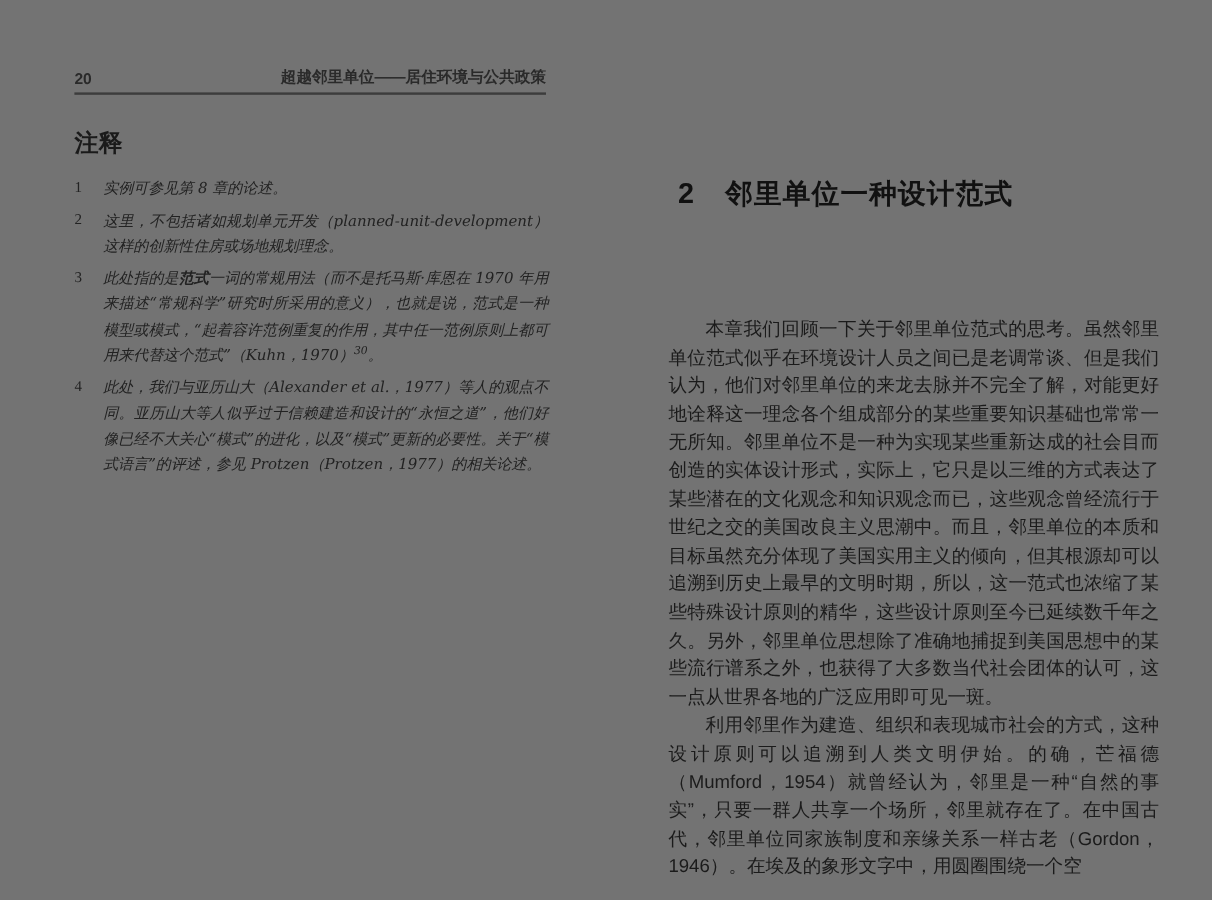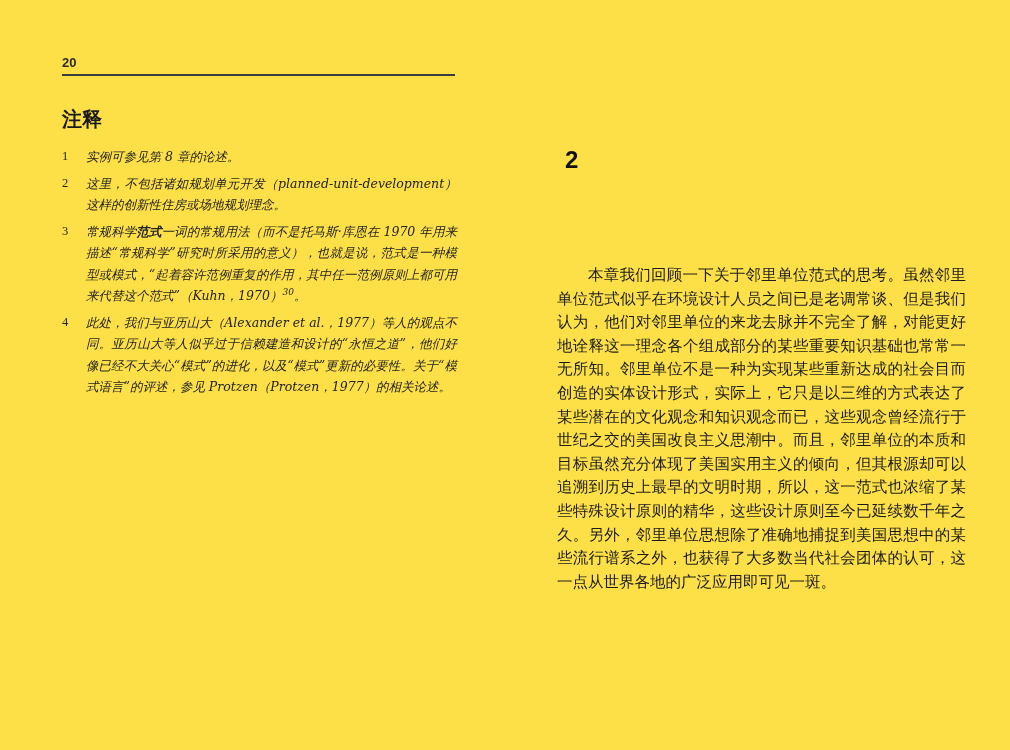--- a/index.html
+++ b/index.html
@@ -7,21 +7,21 @@
     padding: 0;
     width: 1010px;
     height: 750px;
     background: #ffffff;
     overflow: hidden;
   }
   .spread {
     position: relative;
     width: 1010px;
     height: 750px;
-    background: #fde047;
+    background: #737373;
     color: #1e1e1e;
   }
 
   
   .left-header {
     position: absolute;
     top: 55px;
     left: 62px;
     width: 393px;
     display: flex;
@@ -118,52 +118,55 @@
   }
 </style>
 </head>
 <body>
 
 <div class="spread">
 
   <div>
     <div class="left-header">
       <span>20</span>
+      <span>超越邻里单位——居住环境与公共政策</span>
     </div>
 
     <h2 class="notes-title">注释</h2>
 
     <div class="notes-list">
 
       <div class="note">
         <span class="note-num">1</span>
         <span class="note-text">实例可参见第 8 章的论述。</span>
       </div>
 
       <div class="note">
         <span class="note-num">2</span>
         <span class="note-text">这里，不包括诸如规划单元开发（planned-unit-development）这样的创新性住房或场地规划理念。</span>
       </div>
 
       <div class="note">
         <span class="note-num">3</span>
-        <span class="note-text"><span>常规科学</span><span class="note-term">范式</span><span>一词的常规用法（而不是托马斯·库恩在 1970 年用来描述“常规科学”研究时所采用的意义），也就是说，范式是一种模型或模式，“起着容许范例重复的作用，其中任一范例原则上都可用来代替这个范式”（Kuhn，1970）</span><span class="note-sup">30</span><span>。</span></span>
+        <span class="note-text"><span>此处指的是</span><span class="note-term">范式</span><span>一词的常规用法（而不是托马斯·库恩在 1970 年用来描述“常规科学”研究时所采用的意义），也就是说，范式是一种模型或模式，“起着容许范例重复的作用，其中任一范例原则上都可用来代替这个范式”（Kuhn，1970）</span><span class="note-sup">30</span><span>。</span></span>
       </div>
 
       <div class="note">
         <span class="note-num">4</span>
         <span class="note-text">此处，我们与亚历山大（Alexander et al.，1977）等人的观点不同。亚历山大等人似乎过于信赖建造和设计的“永恒之道”，他们好像已经不大关心“模式”的进化，以及“模式”更新的必要性。关于“模式语言”的评述，参见 Protzen（Protzen，1977）的相关论述。</span>
       </div>
 
     </div>
   </div>
 
   <div>
     <h1 class="chapter-heading">
       <span class="chapter-num">2</span>
+      <span class="chapter-name">邻里单位一种设计范式</span>
     </h1>
 
     <div class="body-text">
       <p>本章我们回顾一下关于邻里单位范式的思考。虽然邻里单位范式似乎在环境设计人员之间已是老调常谈、但是我们认为，他们对邻里单位的来龙去脉并不完全了解，对能更好地诠释这一理念各个组成部分的某些重要知识基础也常常一无所知。邻里单位不是一种为实现某些重新达成的社会目而创造的实体设计形式，实际上，它只是以三维的方式表达了某些潜在的文化观念和知识观念而已，这些观念曾经流行于世纪之交的美国改良主义思潮中。而且，邻里单位的本质和目标虽然充分体现了美国实用主义的倾向，但其根源却可以追溯到历史上最早的文明时期，所以，这一范式也浓缩了某些特殊设计原则的精华，这些设计原则至今已延续数千年之久。另外，邻里单位思想除了准确地捕捉到美国思想中的某些流行谱系之外，也获得了大多数当代社会团体的认可，这一点从世界各地的广泛应用即可见一斑。</p>
+      <p>利用邻里作为建造、组织和表现城市社会的方式，这种设计原则可以追溯到人类文明伊始。的确，芒福德（Mumford，1954）就曾经认为，邻里是一种“自然的事实”，只要一群人共享一个场所，邻里就存在了。在中国古代，邻里单位同家族制度和亲缘关系一样古老（Gordon，1946）。在埃及的象形文字中，用圆圈围绕一个空</p>
     </div>
   </div>
 
 </div>
 
 </body></html>

